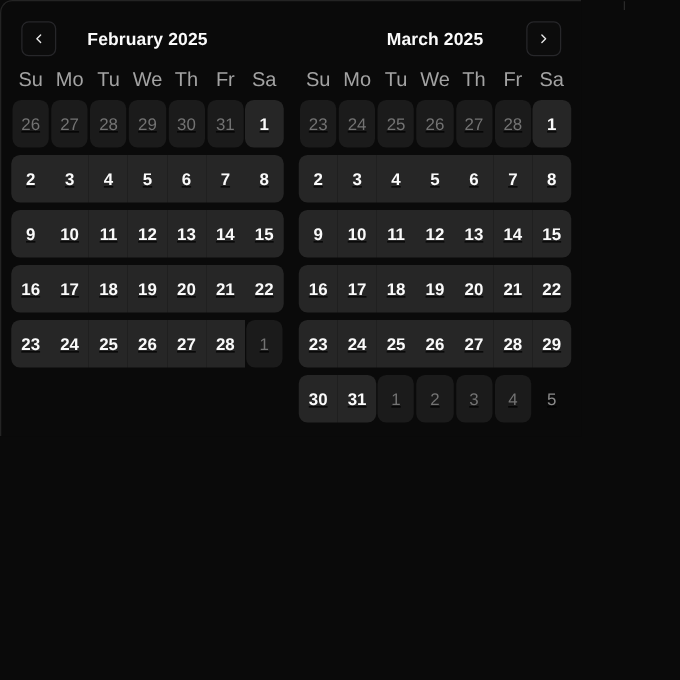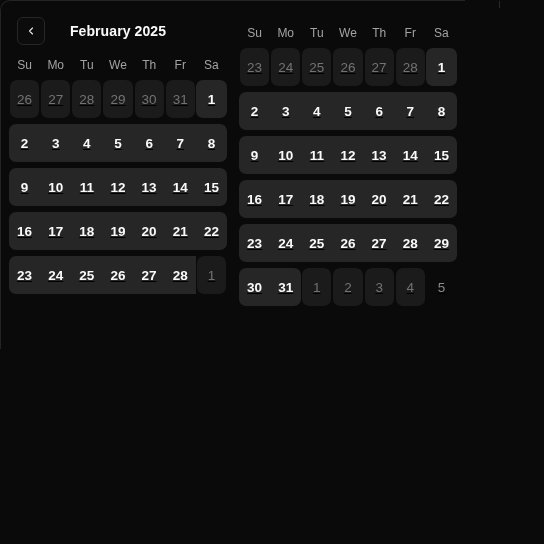--- a/index.html
+++ b/index.html
@@ -78,21 +78,21 @@
   .nav-next { right: 8px; }
 
   
   .weekdays {
     display: grid;
     grid-template-columns: repeat(7, 1fr);
     margin-top: 8px;
     margin-bottom: 5px;
   }
   .weekday {
-    font-size: 12px;
+    font-size: 16px;
     color: #a3a3a3;
     text-align: center;
     line-height: 20px;
   }
 
   
   .weeks { display: flex; flex-direction: column; gap: 6px; }
   .week {
     display: grid;
     grid-template-columns: repeat(7, 1fr);
@@ -199,20 +199,28 @@
             <div class="day in">24</div>
             <div class="day in">25</div>
             <div class="day in">26</div>
             <div class="day in">27</div>
             <div class="day in">28</div>
             <div class="day out">1</div>
           </div>
         </div>
       </div>
       <div class="month">
+        <div class="month-header">
+          <div class="month-title">March 2025</div>
+          <div class="nav-btn nav-next">
+            <svg width="12" height="12" viewBox="0 0 24 24" fill="none" stroke="currentColor" stroke-width="2.2" stroke-linecap="round" stroke-linejoin="round">
+              <polyline points="9 18 15 12 9 6"></polyline>
+            </svg>
+          </div>
+        </div>
         <div class="weekdays">
           <div class="weekday">Su</div>
           <div class="weekday">Mo</div>
           <div class="weekday">Tu</div>
           <div class="weekday">We</div>
           <div class="weekday">Th</div>
           <div class="weekday">Fr</div>
           <div class="weekday">Sa</div>
         </div>
         <div class="weeks">

